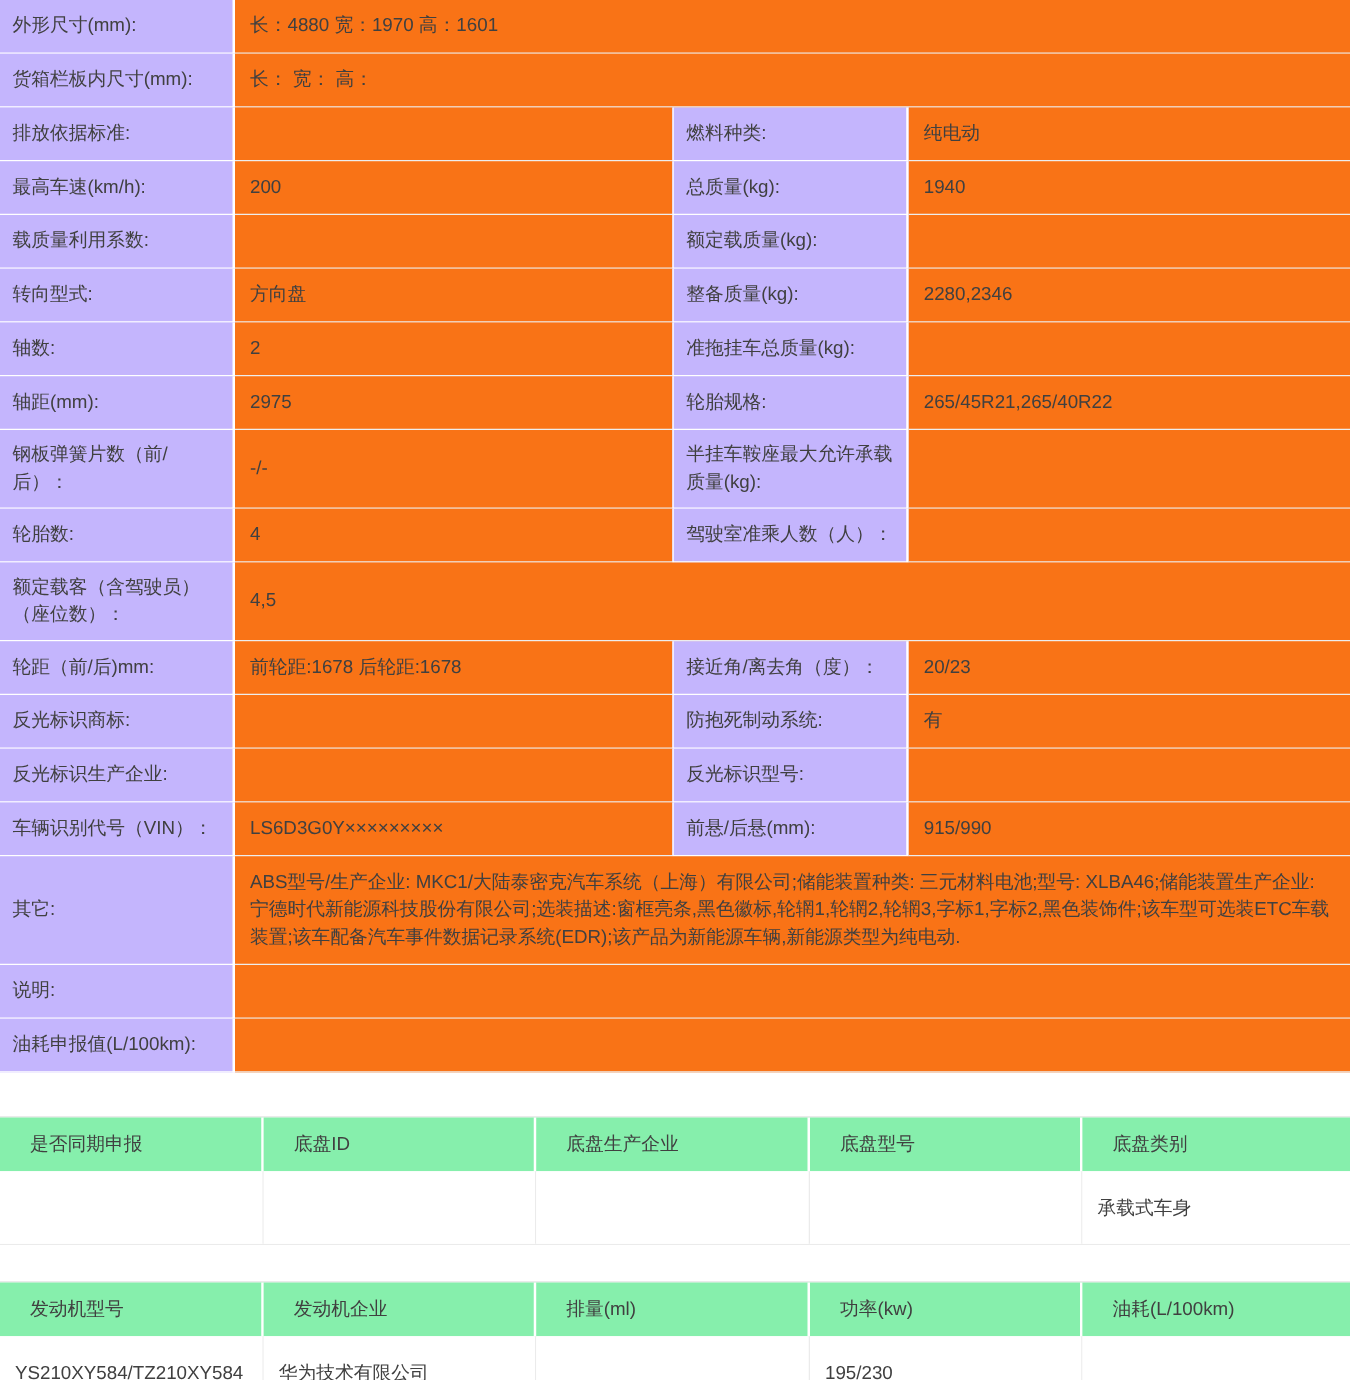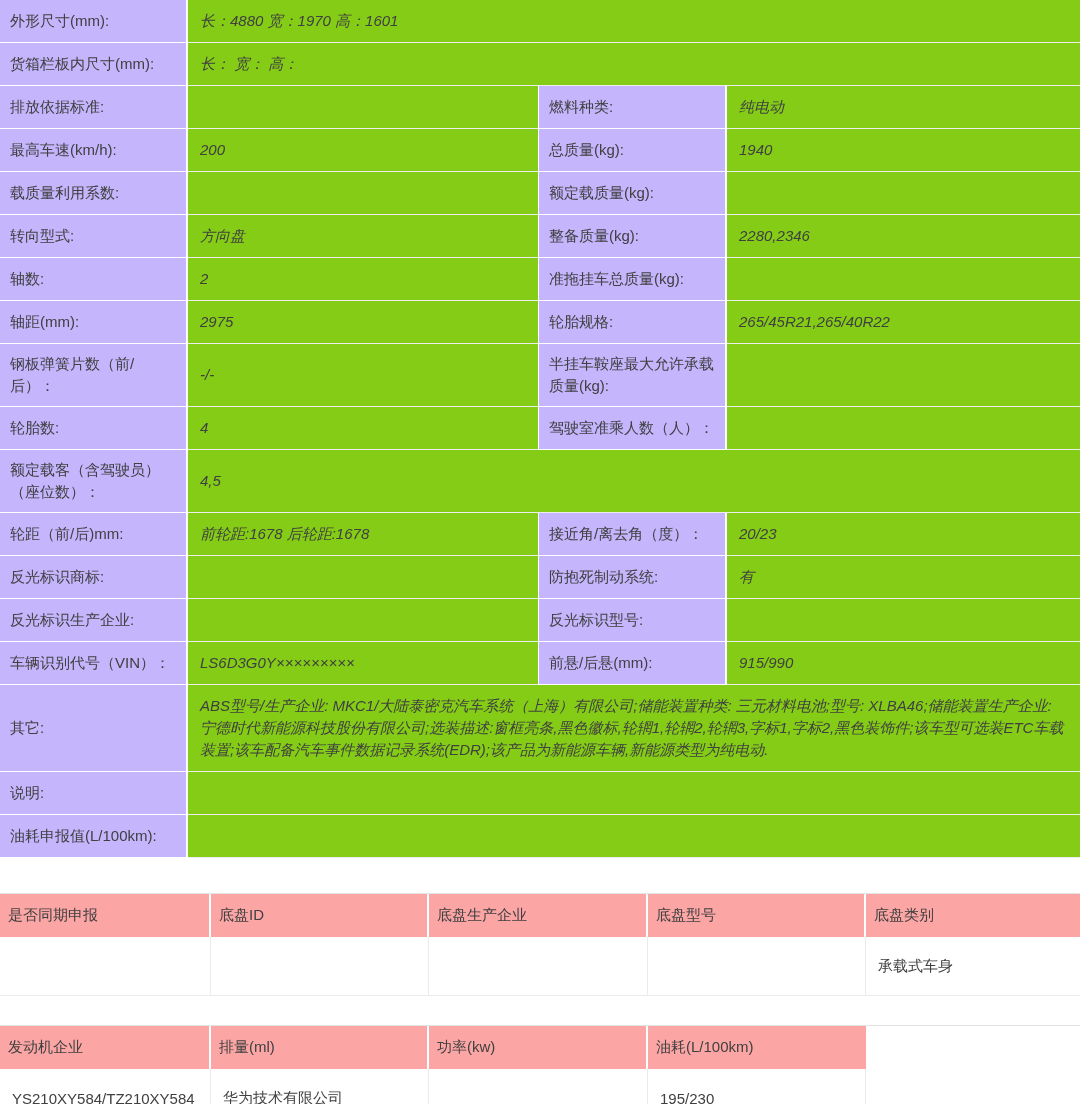--- a/index.html
+++ b/index.html
@@ -18,36 +18,35 @@
     font-size:15px;line-height:22px;word-break:break-all;
   }
   .label{
     background:#c4b5fd;
     border-bottom:1px solid #ffffff;
     border-right:2px solid #ffffff;
     padding:6px 8px 6px 10px;
   }
   .label.c3{border-left:1px solid #ffffff;}
   .value{
-    background:#84cc16;
+    background:#f97316;
     border-bottom:1px solid #ededed;
     padding:6px 12px;
-    font-style:italic;
   }
   .span3{grid-column:2/5;}
   
   .gap1{height:35px;background:#ffffff;}
   .gap2{height:29px;background:#ffffff;}
   
   .subrow{display:grid;grid-template-columns:211px 218px 219px 218px 214px;}
   .subrow.head{height:43px;border-top:1px solid #e3e3e3;}
   .subrow.body{height:58px;border-bottom:1px solid #ebebeb;}
   .hcell{
     box-sizing:border-box;display:flex;align-items:center;
-    background:#fca5a5;font-size:15px;padding:0 8px;
+    background:#86efac;font-size:15px;padding:0 24px;
     border-right:2px solid #ffffff;
   }
   .hcell:last-child{border-right:none;}
   .bcell{
     box-sizing:border-box;display:flex;align-items:center;
     background:#ffffff;font-size:15px;padding:0 12px;
     border-right:1px solid #ebebeb;word-break:break-all;
   }
   .bcell:last-child{border-right:none;font-family:Liberation Serif, serif;}
 </style>
@@ -188,20 +187,21 @@
     <div class="bcell"></div>
     <div class="bcell"></div>
     <div class="bcell">承载式车身</div>
   </div>
 </div>
 
 <div class="gap2"></div>
 
 <div class="subtable">
   <div class="subrow head">
+    <div class="hcell">发动机型号</div>
     <div class="hcell">发动机企业</div>
     <div class="hcell">排量(ml)</div>
     <div class="hcell">功率(kw)</div>
     <div class="hcell">油耗(L/100km)</div>
   </div>
   <div class="subrow body">
     <div class="bcell">YS210XY584/TZ210XY584</div>
     <div class="bcell">华为技术有限公司</div>
     <div class="bcell"></div>
     <div class="bcell">195/230</div>

